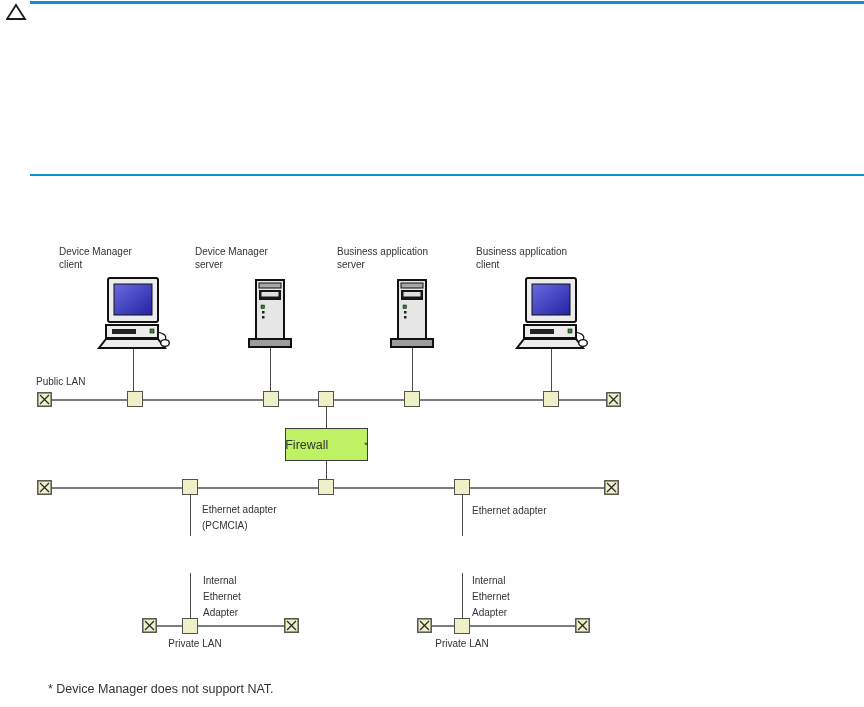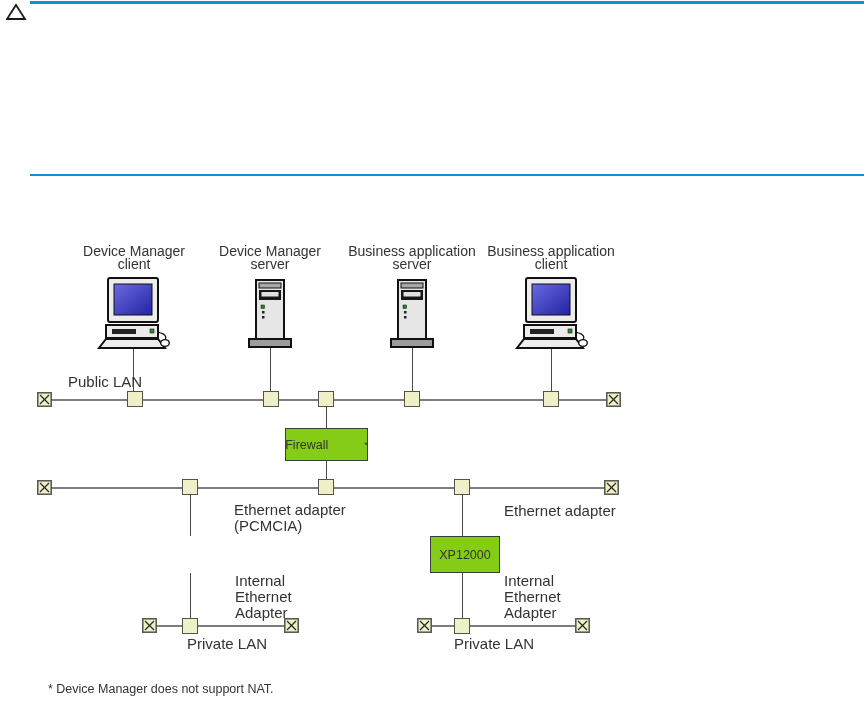--- a/index.html
+++ b/index.html
@@ -8,25 +8,25 @@
     font-family:"Liberation Sans",sans-serif;color:#333;
   }
   .rule{position:absolute;background:#0f8fd0;}
   .hline{position:absolute;background:#7d7d7d;height:2px;}
   .vline{position:absolute;background:#4a4a4a;width:1.5px;}
   .sq{
     position:absolute;width:16px;height:16px;box-sizing:border-box;
     background:#eff0c8;border:1.6px solid #51544a;
   }
   .term{position:absolute;width:15px;height:15px;}
-  .lbl{position:absolute;font-size:15px;line-height:13.5px;white-space:pre-line;margin-left:32px;}
+  .lbl{position:absolute;font-size:10px;line-height:13.5px;white-space:pre-line;}
   .lbl.center{text-align:center;}
-  .node-label{position:absolute;width:150px;text-align:center;font-size:14px;line-height:13px;white-space:pre-line;}
+  .node-label{position:absolute;width:150px;font-size:10px;line-height:13px;white-space:pre-line;}
   .box{
-    position:absolute;box-sizing:border-box;background:#84cc16;border:1.5px solid #3c3c3c;
+    position:absolute;box-sizing:border-box;background:#bef264;border:1.5px solid #3c3c3c;
     display:flex;align-items:center;justify-content:center;font-size:12.5px;gap:36px;
   }
   sup{font-size:9px;vertical-align:6px;}
   .icon{position:absolute;}
   .footnote{position:absolute;font-size:12.5px;}
 </style>
 </head>
 <body>
 
 <div class="page">
@@ -165,23 +165,20 @@
   <svg class="term" style="left:284px;top:618px" viewBox="0 0 15 15">
     <rect x="0.8" y="0.8" width="13.4" height="13.4" fill="#eff0c8" stroke="#51544a" stroke-width="1.5"></rect>
     <line x1="3" y1="3" x2="12" y2="12" stroke="#2a2a2a" stroke-width="1.3"></line>
     <line x1="12" y1="3" x2="3" y2="12" stroke="#2a2a2a" stroke-width="1.3"></line>
   </svg>
   <div class="sq" style="left:182px;top:618px"></div>
   <div class="lbl center" style="left:145px;top:637px;width:100px">Private LAN</div>
 
   <div class="vline" style="left:461.5px;top:495px;height:41px"></div>
   <div class="lbl" style="left:472px;top:504px">Ethernet adapter</div>
-  <div class="box" style="left:430px;top:536px;width:70px;height:37px">
-    <span>XP12000</span>
-  </div>
   <div class="vline" style="left:461.5px;top:573px;height:53px"></div>
   <div class="lbl" style="left:472px;top:573px;line-height:16px">Internal
 Ethernet
 Adapter</div>
 
   <div class="hline" style="left:425px;top:625px;width:158px"></div>
   <svg class="term" style="left:417px;top:618px" viewBox="0 0 15 15">
     <rect x="0.8" y="0.8" width="13.4" height="13.4" fill="#eff0c8" stroke="#51544a" stroke-width="1.5"></rect>
     <line x1="3" y1="3" x2="12" y2="12" stroke="#2a2a2a" stroke-width="1.3"></line>
     <line x1="12" y1="3" x2="3" y2="12" stroke="#2a2a2a" stroke-width="1.3"></line>

